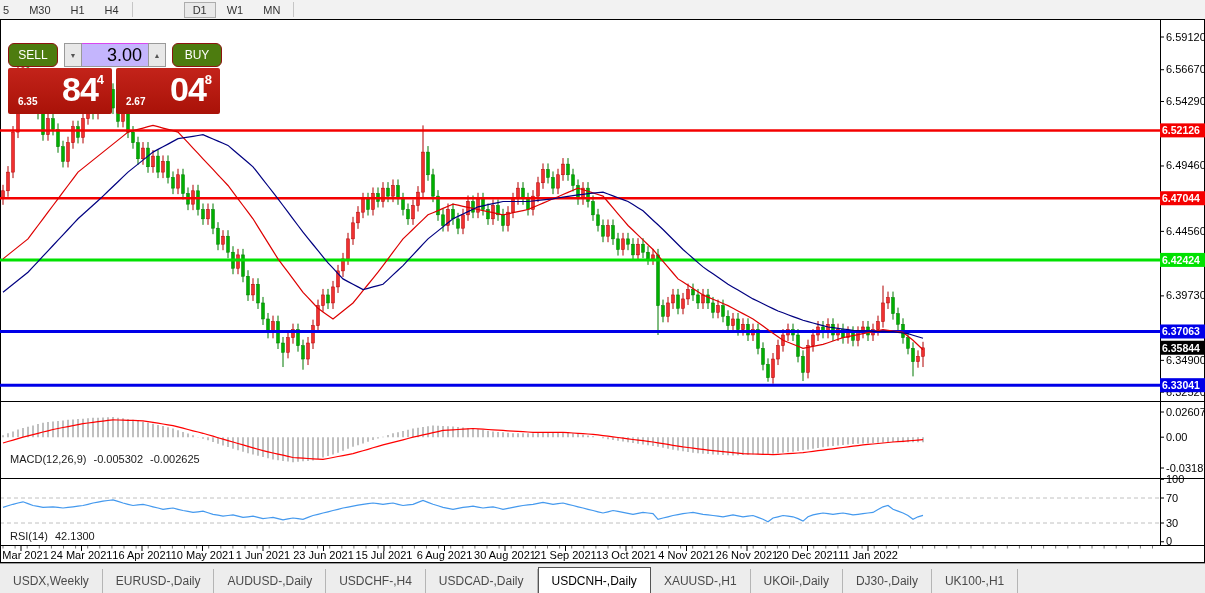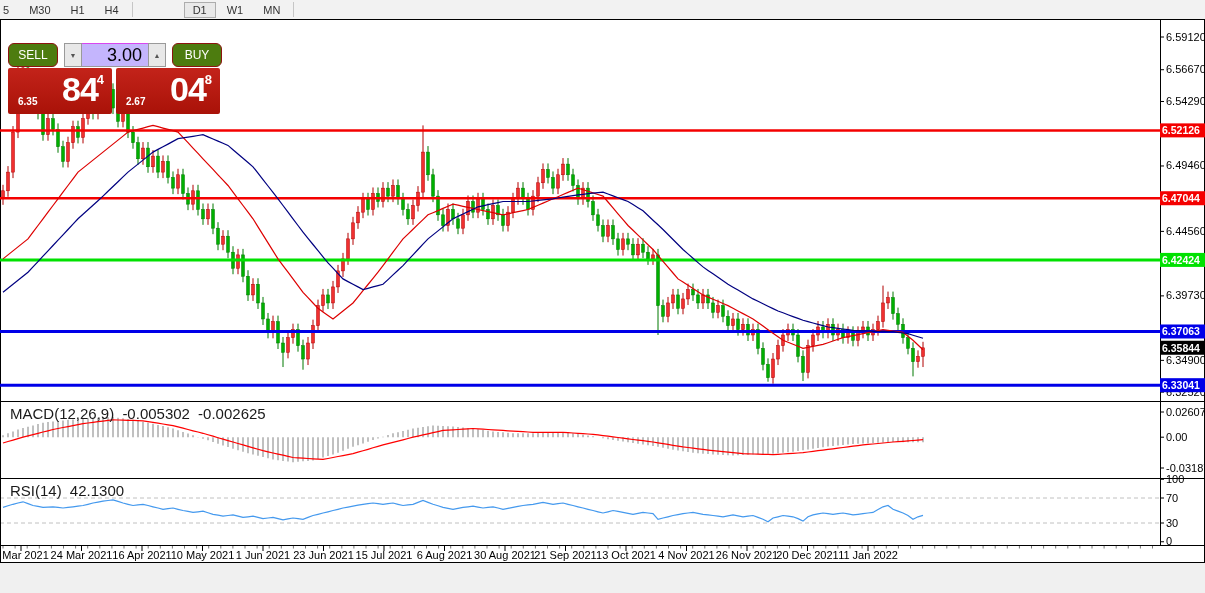--- a/index.html
+++ b/index.html
@@ -28,21 +28,21 @@
   .spin-val{flex:1;background:#c4b5fd;border-top:1px solid #d946ef;border-bottom:1px solid #9a9a9a;
     font-size:18px;color:#000;display:flex;align-items:center;justify-content:flex-end;padding-right:6px;}
   .trow2{display:flex;margin-top:1px;}
   .qbox{width:104px;height:46px;background:linear-gradient(#c3231a,#a91208);border-radius:2px;
     color:#fff;position:relative;}
   .qbox.buy{margin-left:4px;}
   .q-small{position:absolute;left:10px;bottom:7px;font-size:10px;font-weight:bold;text-align:right;}
   .q-big{position:absolute;left:38px;top:2px;font-size:34px;font-weight:bold;letter-spacing:-1px;margin-left:16px;}
   .q-sup{position:absolute;right:8px;top:4px;font-size:13px;font-weight:bold;}
   
-  .ind-label{position:absolute;font-size:15px;color:#1a1a1a;z-index:6;white-space:nowrap;}
+  .ind-label{position:absolute;font-size:11px;color:#1a1a1a;z-index:6;white-space:nowrap;margin-top:48px;}
   .ind-label span{margin-right:4px;}
   
   .tabbar{position:absolute;left:0;top:563px;width:1205px;height:30px;background:#ededed;
     display:flex;align-items:flex-end;z-index:5;border-top:1px solid #9a9a9a;}
   .tab{font-size:12px;color:#4a4a4a;padding:5px 13px 6px 13px;border-right:1px solid #b5b5b5;
     white-space:nowrap;cursor:default;}
   .tab.active{background:#fff;color:#000;border:1px solid #555;border-bottom:none;padding-top:6px;}
   .tab-arrows{position:absolute;right:14px;top:9px;color:#808080;font-size:9px;letter-spacing:16px;}
 </style>
 </head>
@@ -867,16 +867,28 @@
   <div class="ind-label" style="left:10px;top:405px;">
     <span>MACD(12,26,9)</span>
     <span>-0.005302</span>
     <span>-0.002625</span>
   </div>
   <div class="ind-label" style="left:10px;top:482px;">
     <span>RSI(14)</span>
     <span>42.1300</span>
   </div>
 
+  <div class="tabbar" id="tabbar">
+      <div class="tab">USDX,Weekly</div>
+      <div class="tab">EURUSD-,Daily</div>
+      <div class="tab">AUDUSD-,Daily</div>
+      <div class="tab">USDCHF-,H4</div>
+      <div class="tab">USDCAD-,Daily</div>
+      <div class="tab active">USDCNH-,Daily</div>
+      <div class="tab">XAUUSD-,H1</div>
+      <div class="tab">UKOil-,Daily</div>
+      <div class="tab">DJ30-,Daily</div>
+      <div class="tab">UK100-,H1</div>
+    </div>
   <div class="tab-arrows">
     <span>◄</span><span>►</span>
   </div>
 </div>
 
 </body></html>

